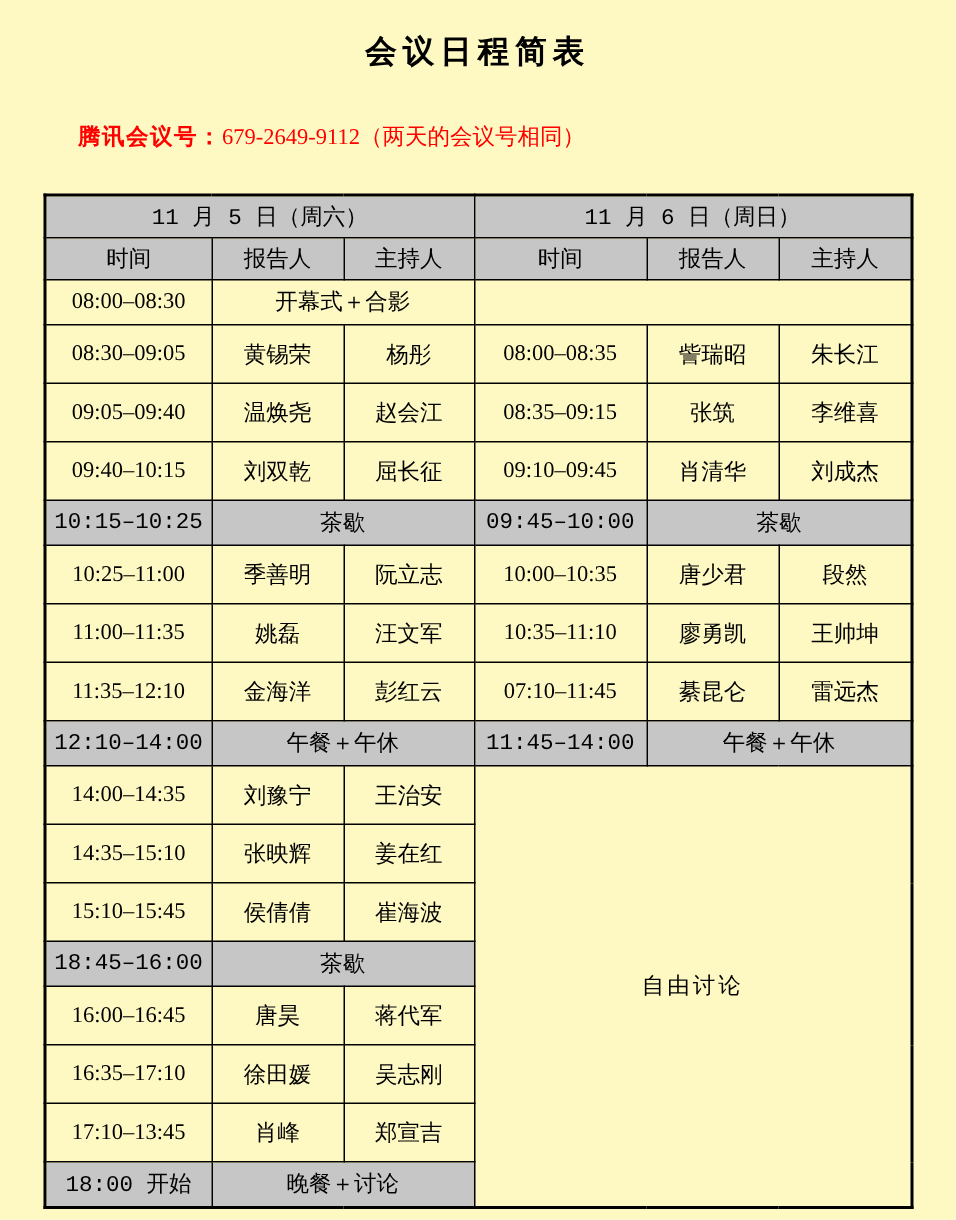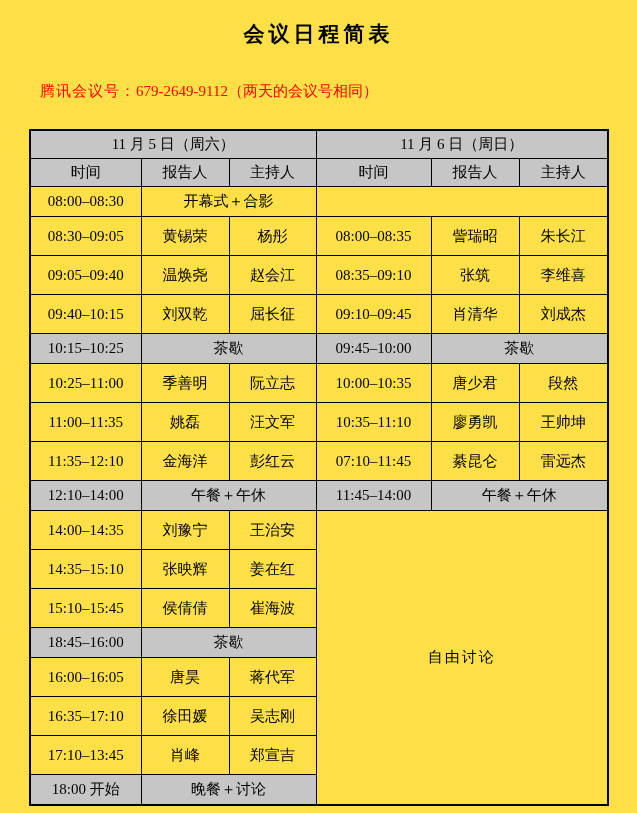--- a/index.html
+++ b/index.html
@@ -1,44 +1,44 @@
 <!DOCTYPE html>
 <html><head>
 <meta charset="utf-8">
 <style>
   html,body{margin:0;padding:0;}
   body{
     width:637px;height:813px;background:#ffffff;
     font-family:"Liberation Serif","DejaVu Serif",serif;
     color:#000;
   }
-  .page{position:relative;width:637px;height:813px;background:#fde047;overflow:hidden;}
+  .page{position:relative;width:637px;height:813px;background:#fef9c3;overflow:hidden;}
   .doc-title{
     margin:0;padding-top:20px;text-align:center;
     font-size:21px;font-weight:bold;letter-spacing:4px;
   }
   .meeting-line{
     position:absolute;left:40px;top:82px;
     font-size:15px;color:#ff0000;white-space:nowrap;
   }
-  .meeting-line .label{font-weight:normal;letter-spacing:1px;}
+  .meeting-line .label{font-weight:bold;letter-spacing:1px;margin-left:12px;}
   table.schedule{
     position:absolute;left:29px;top:129px;
     border-collapse:collapse;table-layout:fixed;
     border:2px solid #000;
   }
   table.schedule td{
     border:1px solid #000;
     text-align:center;vertical-align:middle;
     font-size:15px;height:38px;padding:0 2px;
     overflow:hidden;white-space:nowrap;
   }
   tr.compact td{height:29px;}
   tr.day-header td, tr.col-header td{height:27px;}
-  .shaded{background:#c6c6c6;}
+  .shaded{background:#c6c6c6;font-family:Liberation Mono, monospace;}
   td.free-cell{font-size:15px;letter-spacing:2px;margin-left:36px;}
   col.c-time{width:111px;}
   col.c-name{width:88px;}
   col.c-name2{width:87px;}
   col.c-time2{width:115px;}
   col.c-name3{width:88px;}
   col.c-name4{width:89px;}
 </style>
 </head>
 <body>
@@ -83,21 +83,21 @@
           <td>黄锡荣</td>
           <td>杨彤</td>
           <td>08:00–08:35</td>
           <td>訾瑞昭</td>
           <td>朱长江</td>
         </tr>
         <tr>
           <td>09:05–09:40</td>
           <td>温焕尧</td>
           <td>赵会江</td>
-          <td>08:35–09:10</td>
+          <td>08:35–09:15</td>
           <td>张筑</td>
           <td>李维喜</td>
         </tr>
         <tr>
           <td>09:40–10:15</td>
           <td>刘双乾</td>
           <td>屈长征</td>
           <td>09:10–09:45</td>
           <td>肖清华</td>
           <td>刘成杰</td>
@@ -152,21 +152,21 @@
         <tr>
           <td>15:10–15:45</td>
           <td>侯倩倩</td>
           <td>崔海波</td>
         </tr>
         <tr class="compact">
           <td class="shaded">18:45–16:00</td>
           <td colspan="2" class="shaded">茶歇</td>
         </tr>
         <tr>
-          <td>16:00–16:05</td>
+          <td>16:00–16:45</td>
           <td>唐昊</td>
           <td>蒋代军</td>
         </tr>
         <tr>
           <td>16:35–17:10</td>
           <td>徐田媛</td>
           <td>吴志刚</td>
         </tr>
         <tr>
           <td>17:10–13:45</td>

